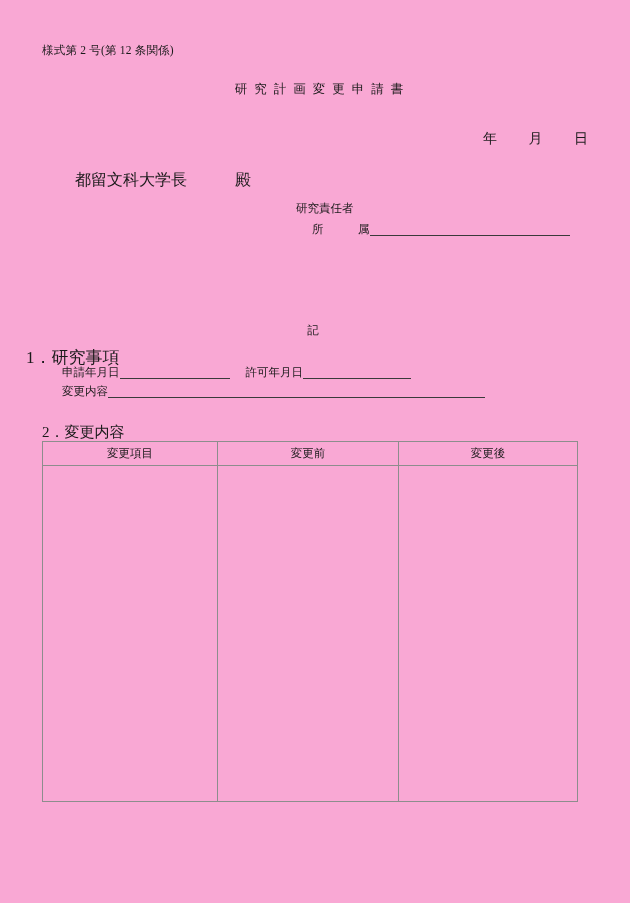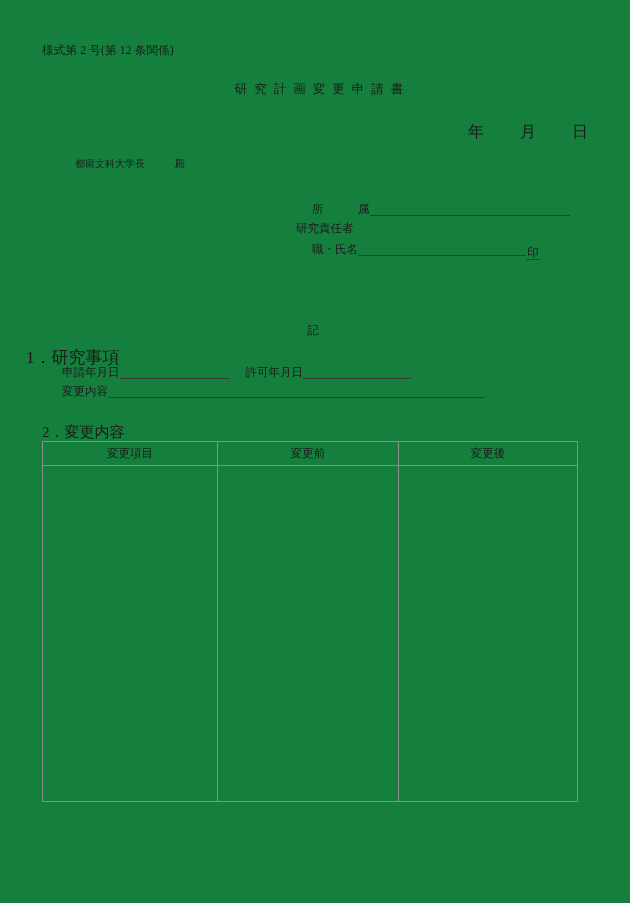--- a/index.html
+++ b/index.html
@@ -11,21 +11,21 @@
     width: 630px;
     height: 903px;
     position: relative;
     font-family: "Liberation Serif", "DejaVu Serif", serif;
     color: #1a1a1a;
     -webkit-font-smoothing: antialiased;
   }
   .page {
     position: absolute;
     inset: 0;
-    background: #15803d;
+    background: #f9a8d4;
   }
 
   
   .abs { position: absolute; }
   .t   { font-size: 11.5px; line-height: 1.55; white-space: pre; }
 
   
   #form-number {
     left: 42px; top: 42px;
     font-size: 11.5px;
@@ -37,31 +37,31 @@
     left: 0; right: 0; top: 80px;
     text-align: center;
     font-size: 12.5px;
     letter-spacing: 7px;
     text-indent: 7px;
     padding-left: 8px;
   }
 
   
   #date-line {
-    left: 0; top: 120px;
+    left: 0; top: 128px;
     width: 588px;
     text-align: right;
+    font-size: 14px;
+    letter-spacing: 0px;
+  }
+
+  
+  #addressee {
+    left: 75px; top: 168px;
     font-size: 16px;
-    letter-spacing: 0px;
-  }
-
-  
-  #addressee {
-    left: 75px; top: 156px;
-    font-size: 10px;
     text-align: right;
   }
 
   
   #researcher-block {
     left: 296px; top: 201px;
     font-size: 11.5px;
   }
   #researcher-block .row {
     display: block;
@@ -152,28 +152,25 @@
 
   <div class="abs t" id="form-number">様式第 2 号(第 12 条関係)</div>
 
   <div class="abs t" id="doc-title">研究計画変更申請書</div>
 
   <div class="abs t" id="date-line">年　　 月　　 日</div>
 
   <div class="abs t" id="addressee">都留文科大学長　　　殿</div>
 
   <div class="abs" id="researcher-block">
+    <span class="row">
+      <span class="lbl">研究責任者</span>
+    </span>
     <span class="row indent">
       <span class="lbl">所　　　属</span><span class="ul" style="width:200px"></span>
-    </span>
-    <span class="row">
-      <span class="lbl">研究責任者</span>
-    </span>
-    <span class="row indent">
-      <span class="lbl">職・氏名</span><span class="ul" style="width:168px"></span><span class="ul" style="width:14px;text-align:center;">印</span>
     </span>
   </div>
 
 
   <div class="abs t" id="ki-mark">記</div>
 
   <div class="abs t" id="section1-heading">1．研究事項</div>
 
   <div class="abs" id="section1-fields">
     <span class="frow">

